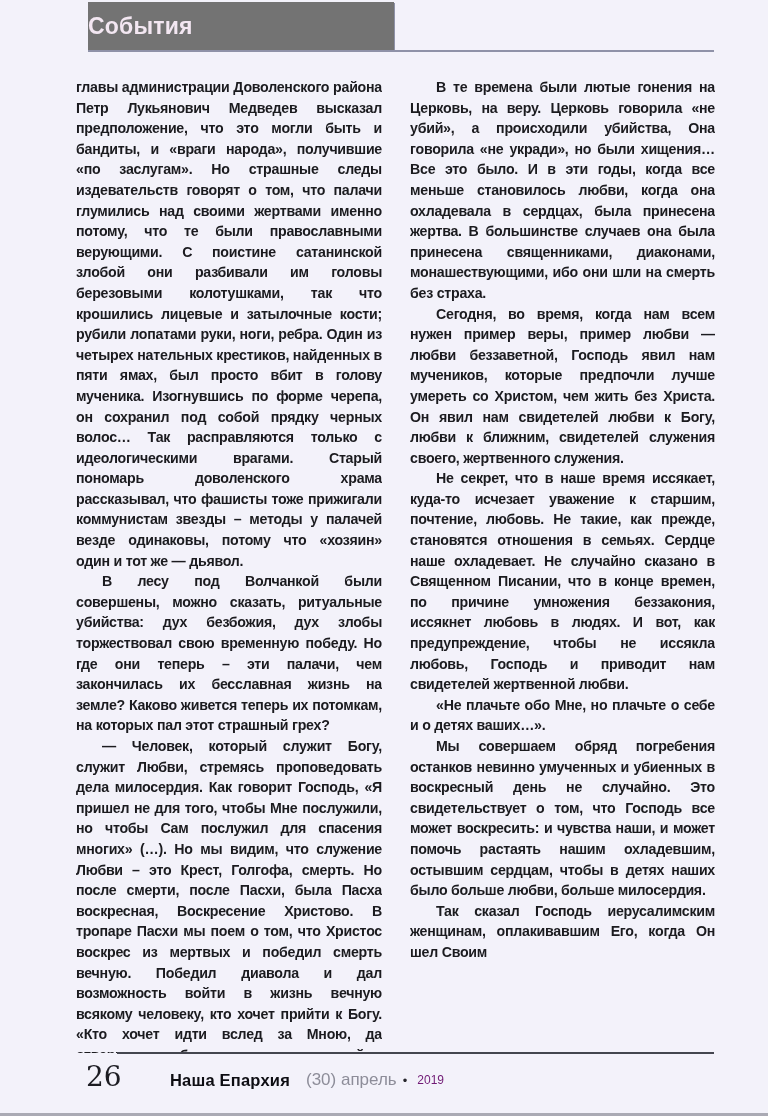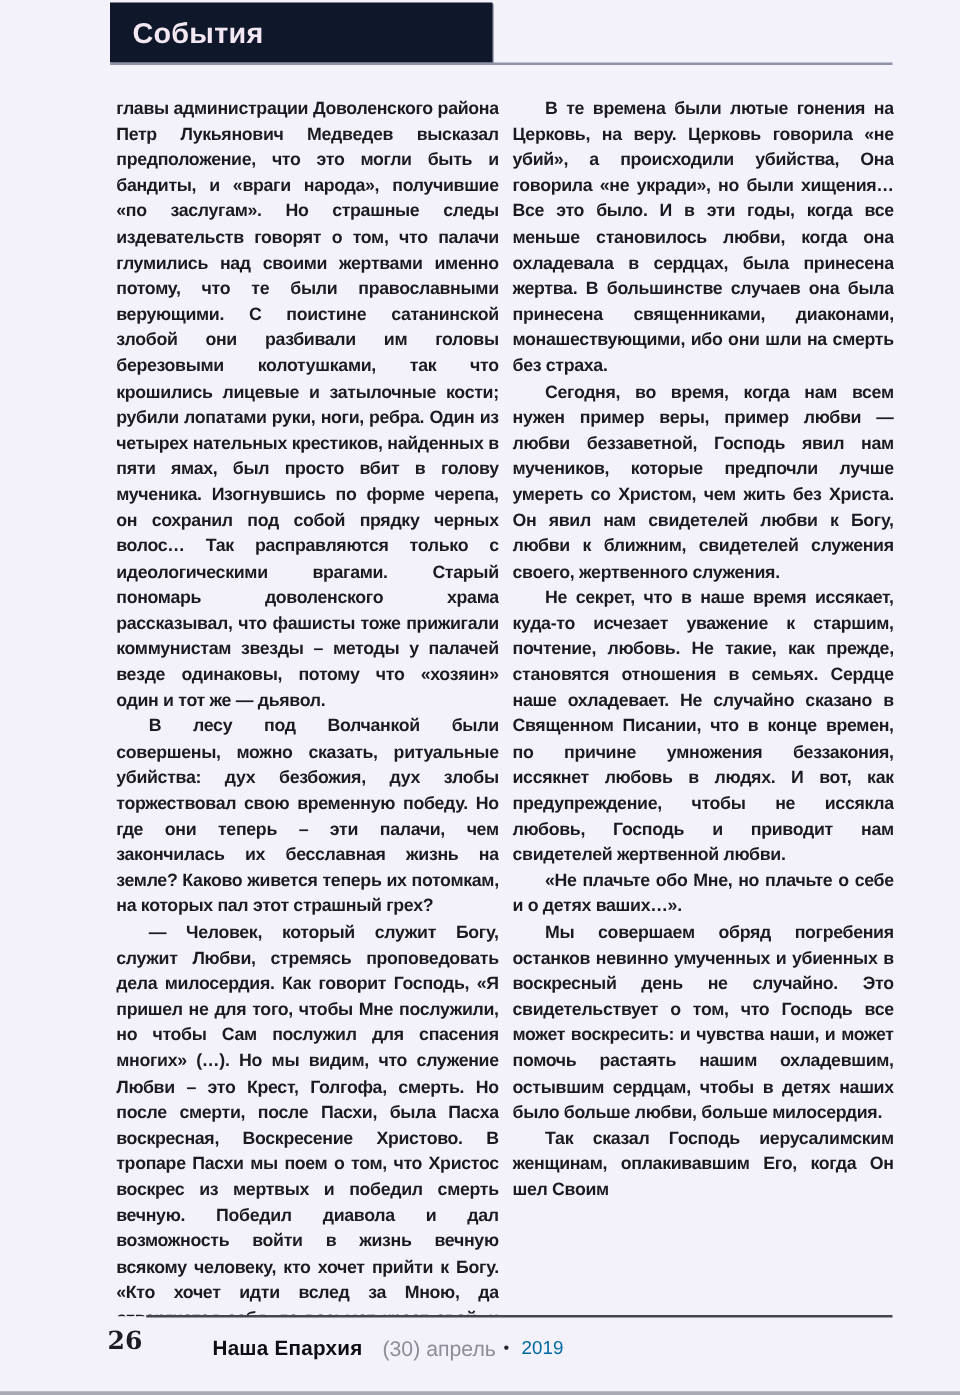--- a/index.html
+++ b/index.html
@@ -10,23 +10,22 @@
   }
   .page {
     position:relative;
     width:768px; height:1116px;
     background:#f3f2fa;
     overflow:hidden;
   }
   .banner {
     position:absolute; left:88px; top:2px;
     width:306px; height:48px;
-    background:#0f172a;
+    background:#737373;
     display:flex; align-items:center;
-    padding-left:18px;
     box-shadow:1px 1px 0 #8f92a8;
   }
   .banner span {
     color:#f3e7f2;
     font-size:23px;
     font-weight:600;
     letter-spacing:0.2px;
   }
   .header-rule {
     position:absolute; left:88px; top:50px;
@@ -37,56 +36,56 @@
     position:absolute; top:77px; height:976px;
     overflow:hidden;
     font-size:14.2px;
     line-height:20.6px;
     font-weight:600;
     letter-spacing:-0.25px;
     color:#1b1b1f;
     text-align:justify;
     hyphens:auto;
   }
-  .col-left  { left:93px;  width:306px; }
+  .col-left  { left:76px;  width:306px; }
   .col-right { left:410px; width:305px; }
   .col p { text-indent:26px; }
   .col p.first { text-indent:0; }
   .footer-rule {
     position:absolute; left:117px; top:1052px;
     width:597px; height:2px;
     background:#44464f;
   }
   .page-number {
     position:absolute; left:86px; top:1060px;
     font-family:"DejaVu Serif", serif;
-    font-weight:700;
-    font-size:20px;
+    font-weight:400;
+    font-size:28px;
     color:#1c1c22;
   }
   .footer-meta {
     position:absolute; left:170px; top:1070px;
-    display:flex; align-items:flex-start;
+    display:flex; align-items:center;
     white-space:nowrap;
   }
   .footer-meta .pub {
     font-size:16.5px; font-weight:700; color:#0d0d12;
     letter-spacing:0.2px;
   }
   .footer-meta .issue {
     margin-left:16px;
     font-size:17px; color:#8d8d99;
   }
   .footer-meta .dot {
     margin-left:6px;
     font-size:13px; color:#26262c;
   }
   .footer-meta .year {
     margin-left:10px;
-    font-size:15px; color:#0369a1;
+    font-size:12px; color:#701a75;
   }
   .bottom-edge {
     position:absolute; left:0; bottom:0;
     width:768px; height:3px;
     background:#aaaab4;
   }
 </style>
 </head>
 <body>
 

